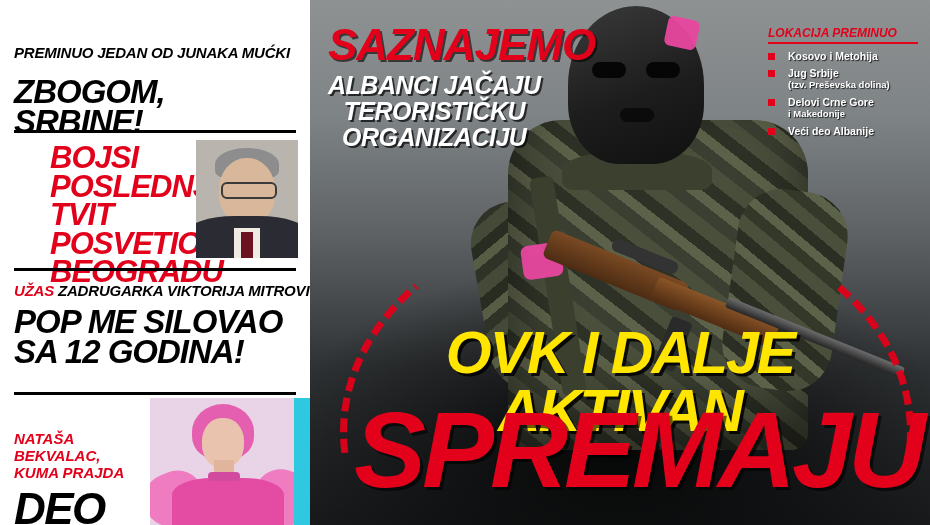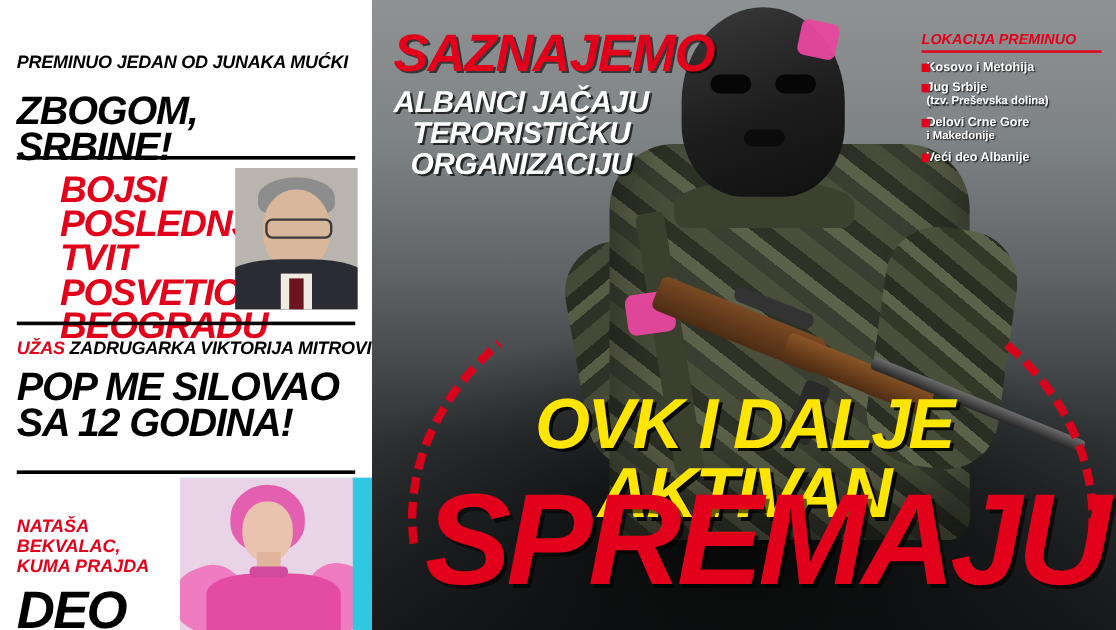--- a/index.html
+++ b/index.html
@@ -495,21 +495,21 @@
     font-style: italic;
     font-size: 12px;
     color: #e2001a;
     border-bottom: 2px solid #e2001a;
     padding-bottom: 2px;
     margin-bottom: 6px;
     white-space: nowrap;
   }
   .loc-item {
     position: relative;
-    padding-left: 4px;
+    padding-left: 20px;
     font-weight: bold;
     font-size: 10.5px;
     line-height: 12.5px;
     margin-bottom: 4px;
     text-shadow: 1px 1px 1px rgba(0,0,0,0.8);
   }
   .loc-item .bullet {
     position: absolute;
     left: 0;
     top: 3px;

